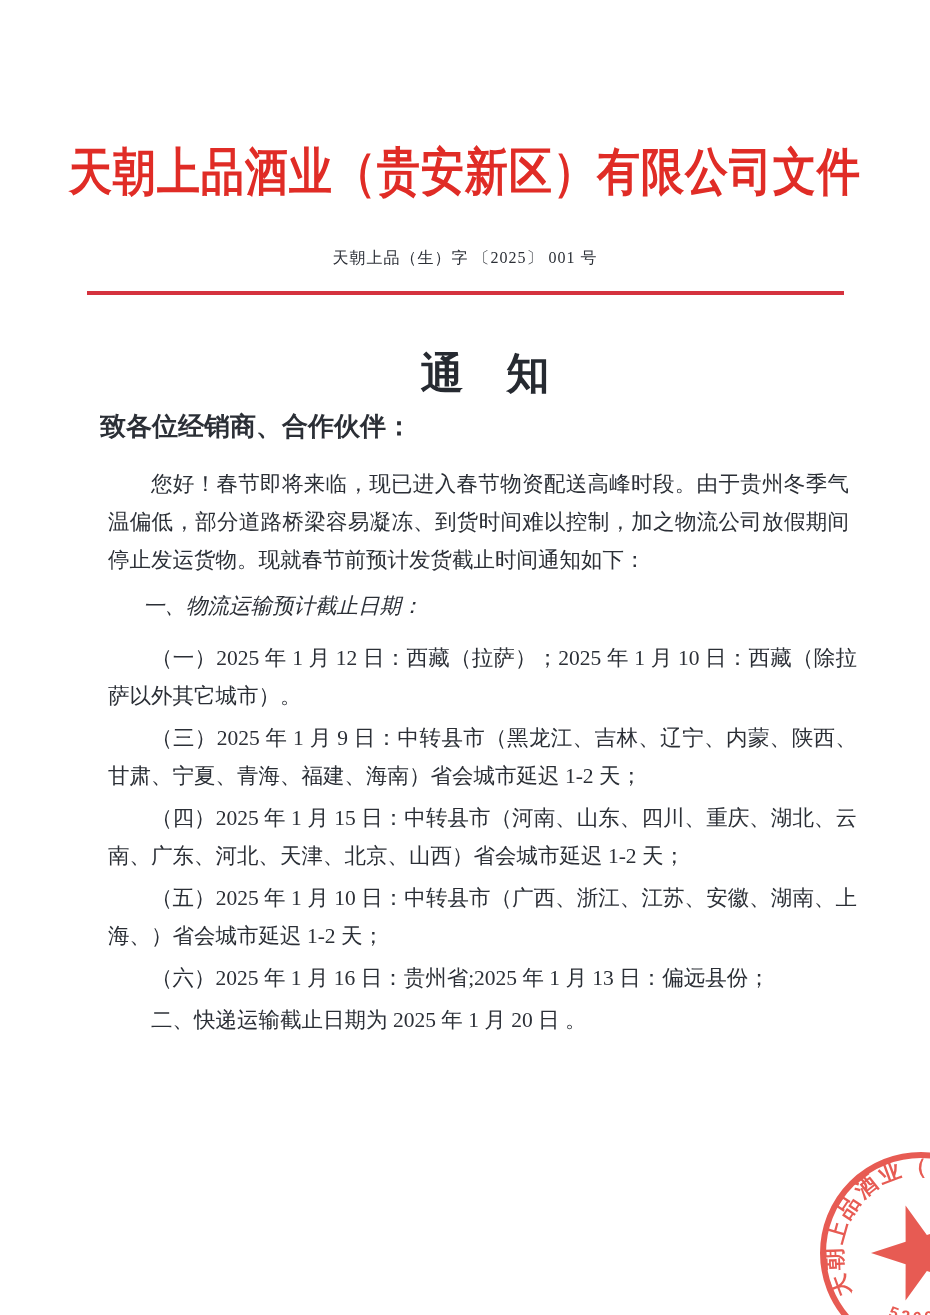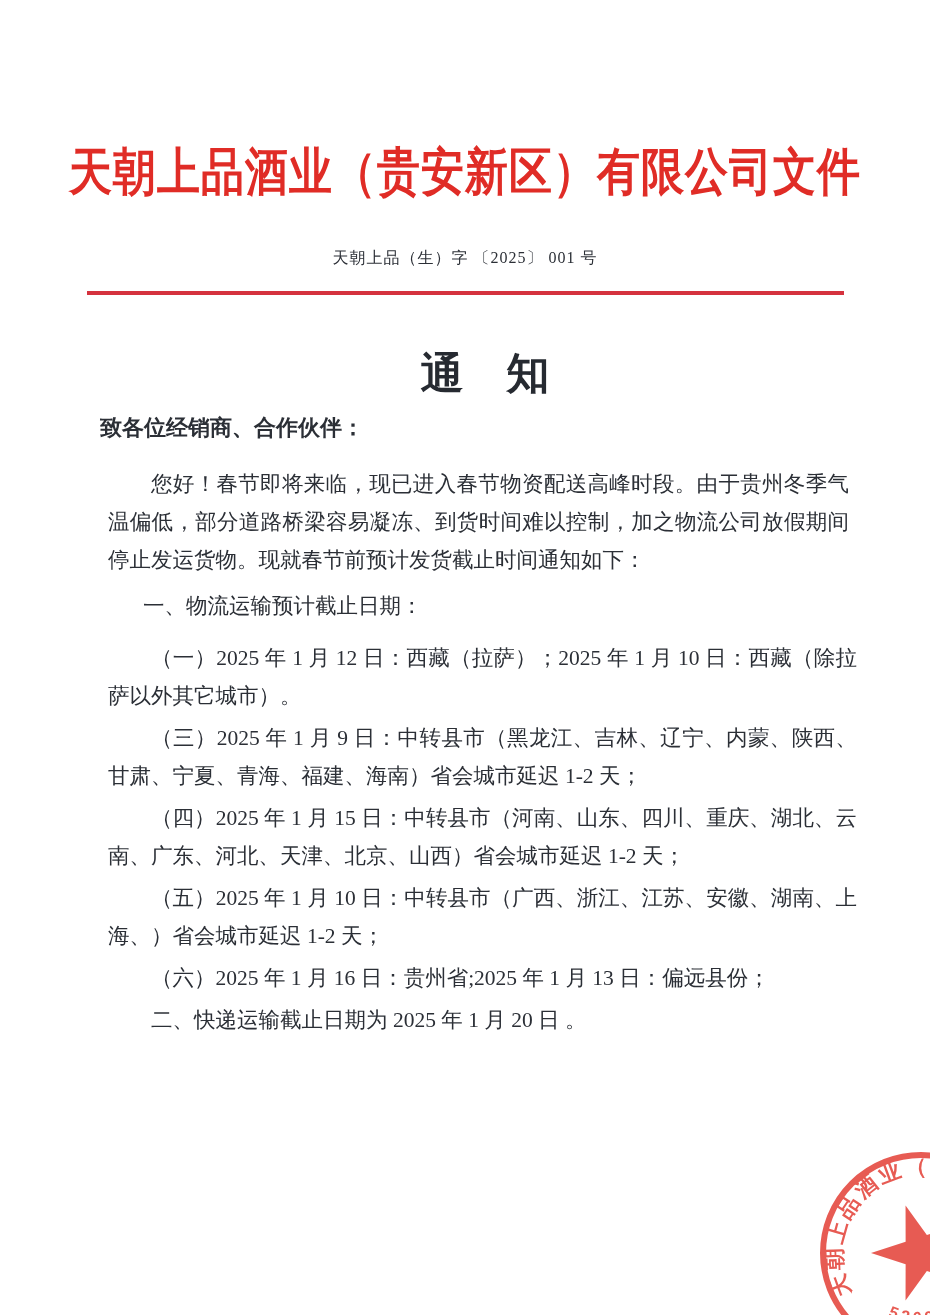--- a/index.html
+++ b/index.html
@@ -45,28 +45,28 @@
     padding-left: 40px;
   }
   .content {
     margin: 10px 73px 0 100px;   
     font-size: 21.5px;
     line-height: 38px;
     text-align: justify;
   }
   .salutation {
     font-weight: 700;
-    font-size: 22px;
+    font-size: 26px;
     line-height: 30px;
     margin: 0 0 22px 0;
-    font-family: Liberation Serif, serif;
+    font-family: Liberation Mono, monospace;
   }
   p.body-par { margin: 8px; text-indent: 2em; }
   .intro { margin-bottom: 20px; }
-  .section-heading { margin: 0 0 14px 0; text-indent: 2em; }
+  .section-heading { margin: 0 0 14px 0; text-indent: 2em; font-style: italic; }
   .items p { margin: 0 0 4px 8px; }
   .stamp {
     position: absolute;
     left: 806px; top: 1000px;
     width: 230px; height: 230px;
     opacity: 0.88;
   }
 </style>
 </head>
 <body>

